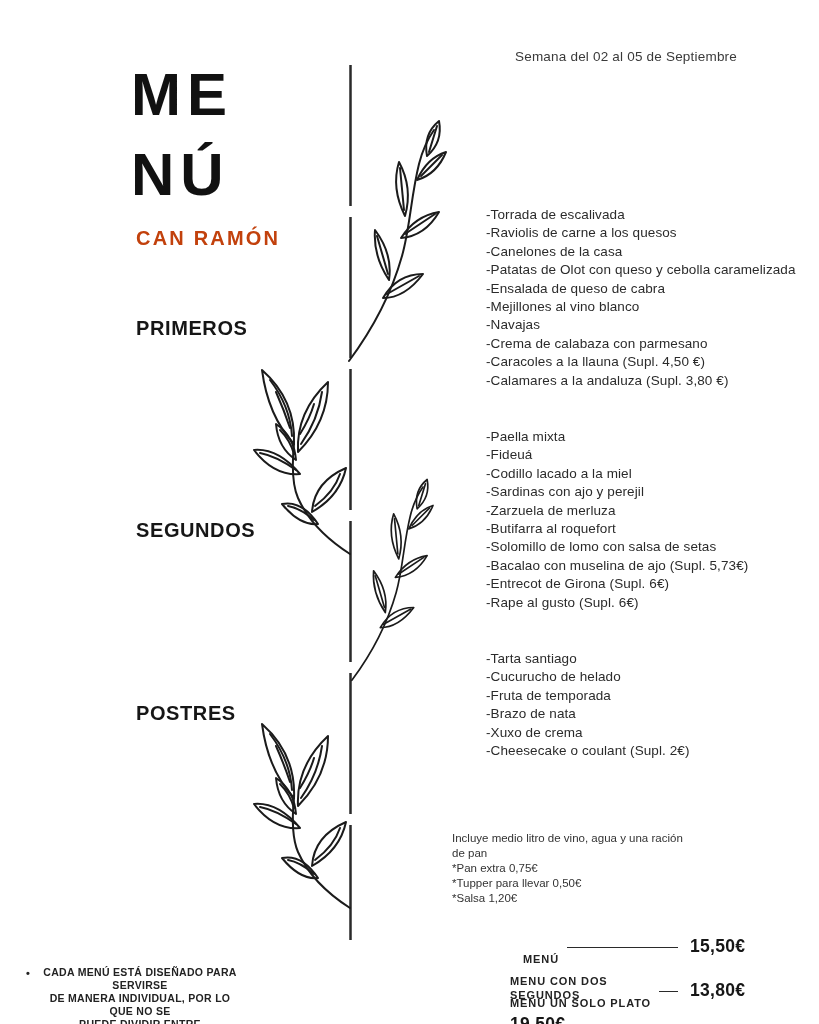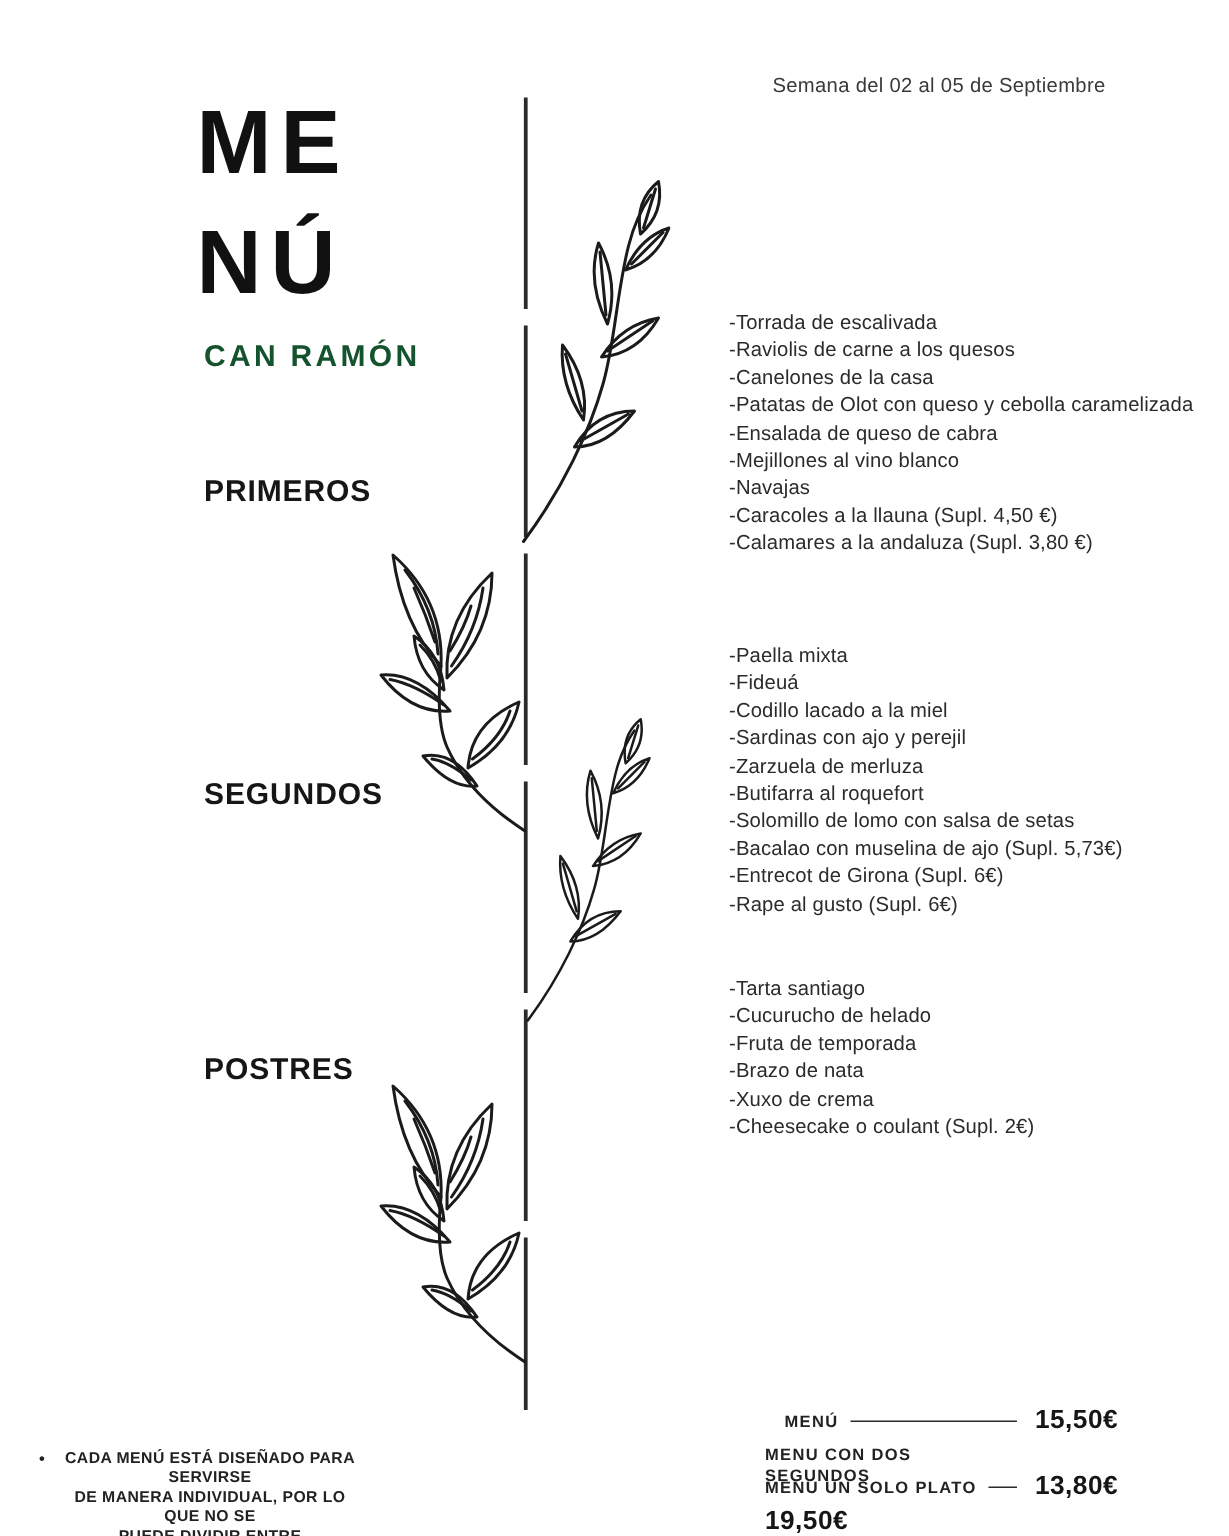--- a/index.html
+++ b/index.html
@@ -15,21 +15,21 @@
     font-size:13.5px; color:#3a3a3a; letter-spacing:.2px;
   }
 
   .title {
     position:absolute; left:131px; top:55px;
     font-size:60px; font-weight:800; line-height:80px;
     letter-spacing:6px; color:#111;
   }
   .subtitle {
     position:absolute; left:136px; top:227px;
-    font-size:20px; font-weight:600; letter-spacing:2.2px; color:#14532d;
+    font-size:20px; font-weight:600; letter-spacing:2.2px; color:#c2410c;
   }
 
   .menu-section .section-label {
     position:absolute; left:136px;
     font-size:20px; font-weight:700; letter-spacing:.6px; color:#161616;
   }
   .menu-section .section-items {
     position:absolute; left:462px; list-style:none;
     font-size:13.5px; line-height:18.4px; color:#2b2b2b; letter-spacing:.1px;
     white-space:nowrap;
@@ -52,21 +52,21 @@
     position:absolute; left:510px; width:242px;
     display:flex; align-items:flex-start;
   }
   .prices > div:nth-of-type(1) { top:936px; }
   .prices > div:nth-of-type(1) .price-label { padding-left:13px; }
   .prices > div:nth-of-type(2) { top:958px;flex-direction:column; }
   .prices > div:nth-of-type(2) .price-label { width:102px; }
   .prices > div:nth-of-type(3) { top:980px; }
   .price-label {
     font-size:11px; font-weight:700; letter-spacing:.9px;
-    line-height:14px; margin-top:5px; color:#222; flex-shrink:0;
+    line-height:14px; margin-top:16px; color:#222; flex-shrink:0;
   }
   .price-leader { flex:1; border-top:1.5px solid #2a2a2a; margin:11px 12px 0 8px; }
   .price-value {
     font-size:17.5px; font-weight:700; letter-spacing:.3px;
     min-width:62px; color:#161616;
   }
 
   .footer-bullet {
     position:absolute; left:26px; top:967px;
     font-size:11px; font-weight:700; color:#222;
@@ -149,20 +149,21 @@
     <h2 class="section-label">PRIMEROS</h2>
     <ul class="section-items">
 
     <li class="menu-item">-Torrada de escalivada</li>
         <li class="menu-item">-Raviolis de carne a los quesos</li>
         <li class="menu-item">-Canelones de la casa</li>
         <li class="menu-item">-Patatas de Olot con queso y cebolla caramelizada</li>
         <li class="menu-item">-Ensalada de queso de cabra</li>
         <li class="menu-item">-Mejillones al vino blanco</li>
         <li class="menu-item">-Navajas</li>
+        <li class="menu-item">-Crema de calabaza con parmesano</li>
         <li class="menu-item">-Caracoles a la llauna (Supl. 4,50 €)</li>
         <li class="menu-item">-Calamares a la andaluza (Supl. 3,80 €)</li>
       </ul>
   </section>
 
   <section class="menu-section">
     <h2 class="section-label">SEGUNDOS</h2>
     <ul class="section-items">
 
     <li class="menu-item">-Paella mixta</li>
@@ -184,20 +185,29 @@
 
     <li class="menu-item">-Tarta santiago</li>
         <li class="menu-item">-Cucurucho de helado</li>
         <li class="menu-item">-Fruta de temporada</li>
         <li class="menu-item">-Brazo de nata</li>
         <li class="menu-item">-Xuxo de crema</li>
         <li class="menu-item">-Cheesecake o coulant (Supl. 2€)</li>
       </ul>
   </section>
 
+  <div class="notes">
+    <div class="notes-includes">Incluye medio litro de vino, agua y una ración de pan</div>
+    <ul class="notes-extras">
+
+    <li class="notes-extra">*Pan extra 0,75€</li>
+        <li class="notes-extra">*Tupper para llevar 0,50€</li>
+        <li class="notes-extra">*Salsa 1,20€</li>
+      </ul>
+  </div>
 
   <div class="prices">
 
       <div class="price-row">
         <span class="price-label">MENÚ</span>
         <span class="price-leader"></span>
         <span class="price-value">15,50€</span>
       </div>
 
       <div class="price-row">

